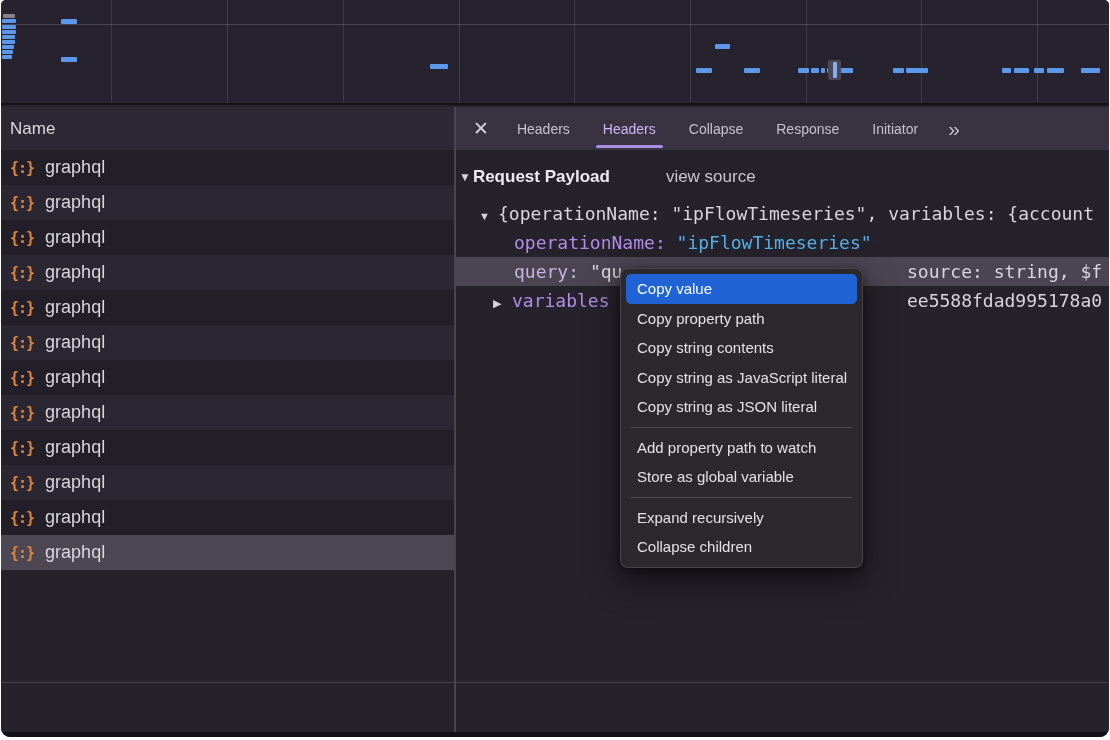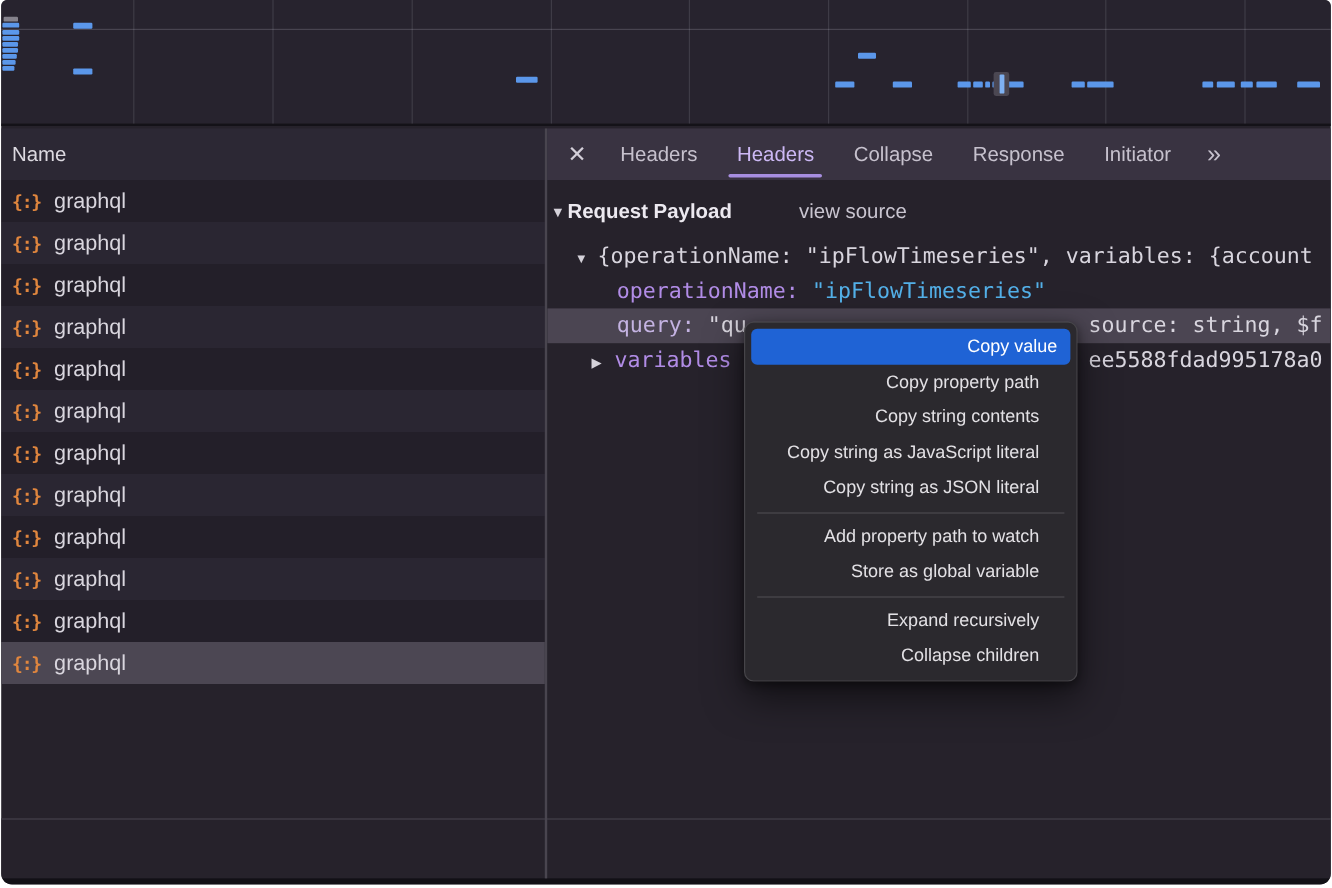--- a/index.html
+++ b/index.html
@@ -27,21 +27,21 @@
   
   .divider { position:absolute; left:453px; width:2px; top:107px; bottom:5px; background:#49454f; z-index:3; }
 
   .name-header { position:absolute; left:0; top:107px; width:453px; height:43px;
     background:#2c2834; color:#dcd9e0; font-size:17px; line-height:43px; padding-left:9px; }
 
   .tab-bar { position:absolute; left:455px; right:0; top:107px; height:43px;
     background:#393341; display:flex; align-items:center; color:#c6c1cd; }
   .close-x { font-size:19px; color:#d3cfd9; margin:0 0 0 17px; cursor:default; }
   .tabs { display:flex; gap:33px; margin-left:28px; align-items:center; height:100%; }
-  .tab { position:relative; font-size:17px; height:100%; display:flex; align-items:center; cursor:default; }
+  .tab { position:relative; font-size:14px; height:100%; display:flex; align-items:center; cursor:default; }
   .tab.active { color:#ccb8f4; }
   .tab.active::after { content:""; position:absolute; left:-7px; right:-7px; bottom:2px;
     height:3px; background:#a78ee0; border-radius:2px; }
   .more-tabs { margin-left:30px; font-size:21px; color:#c6c1cd; letter-spacing:-2px; }
 
   
   .req-list { position:absolute; left:0; top:150px; width:453px; height:420px; }
   .req-row { height:35px; display:flex; align-items:center; padding-left:9px; gap:11px;
     background:#231f29; }
   .req-row.alt { background:#2a2632; }
@@ -71,25 +71,25 @@
   .val-string { color:#53b0e8; }
   .val-plain { color:#d8d5de; }
   .frag-right { position:absolute; left:451px; top:0; color:#d8d5de; }
 
   
   .footer { position:absolute; left:0; right:0; top:682px; height:50px;
     background:#26222b; border-top:1px solid #45424b; }
   .bottom-strip { position:absolute; left:0; right:0; bottom:0; height:5px; background:#121016; }
 
   
-  .context-menu { position:absolute; left:620px; top:268px; width:278px; z-index:20;
+  .context-menu { position:absolute; left:620px; top:268px; width:243px; z-index:20;
     background:#2b292e; border-radius:8px; padding:5px 0;
     border:1px solid rgba(255,255,255,0.13);
-    box-shadow:0 12px 32px rgba(0,0,0,0.55), 0 2px 8px rgba(0,0,0,0.4);text-align:right; }
-  .menu-item { height:29.5px; line-height:29.5px; padding:0 31px; font-size:15px;
+    box-shadow:0 12px 32px rgba(0,0,0,0.55), 0 2px 8px rgba(0,0,0,0.4); }
+  .menu-item { height:29.5px; line-height:29.5px; padding:0 16px; font-size:15px;
     color:#e3e1e5; white-space:nowrap; cursor:default; }
   .menu-item.highlighted { margin:0 5px; padding:0 11px; border-radius:5px; color:#ffffff; }
   .menu-sep { height:1px; background:#4b494f; margin:5px 10px; }
 </style>
 </head>
 <body>
 
 <div class="page">
   <div class="window">
 

